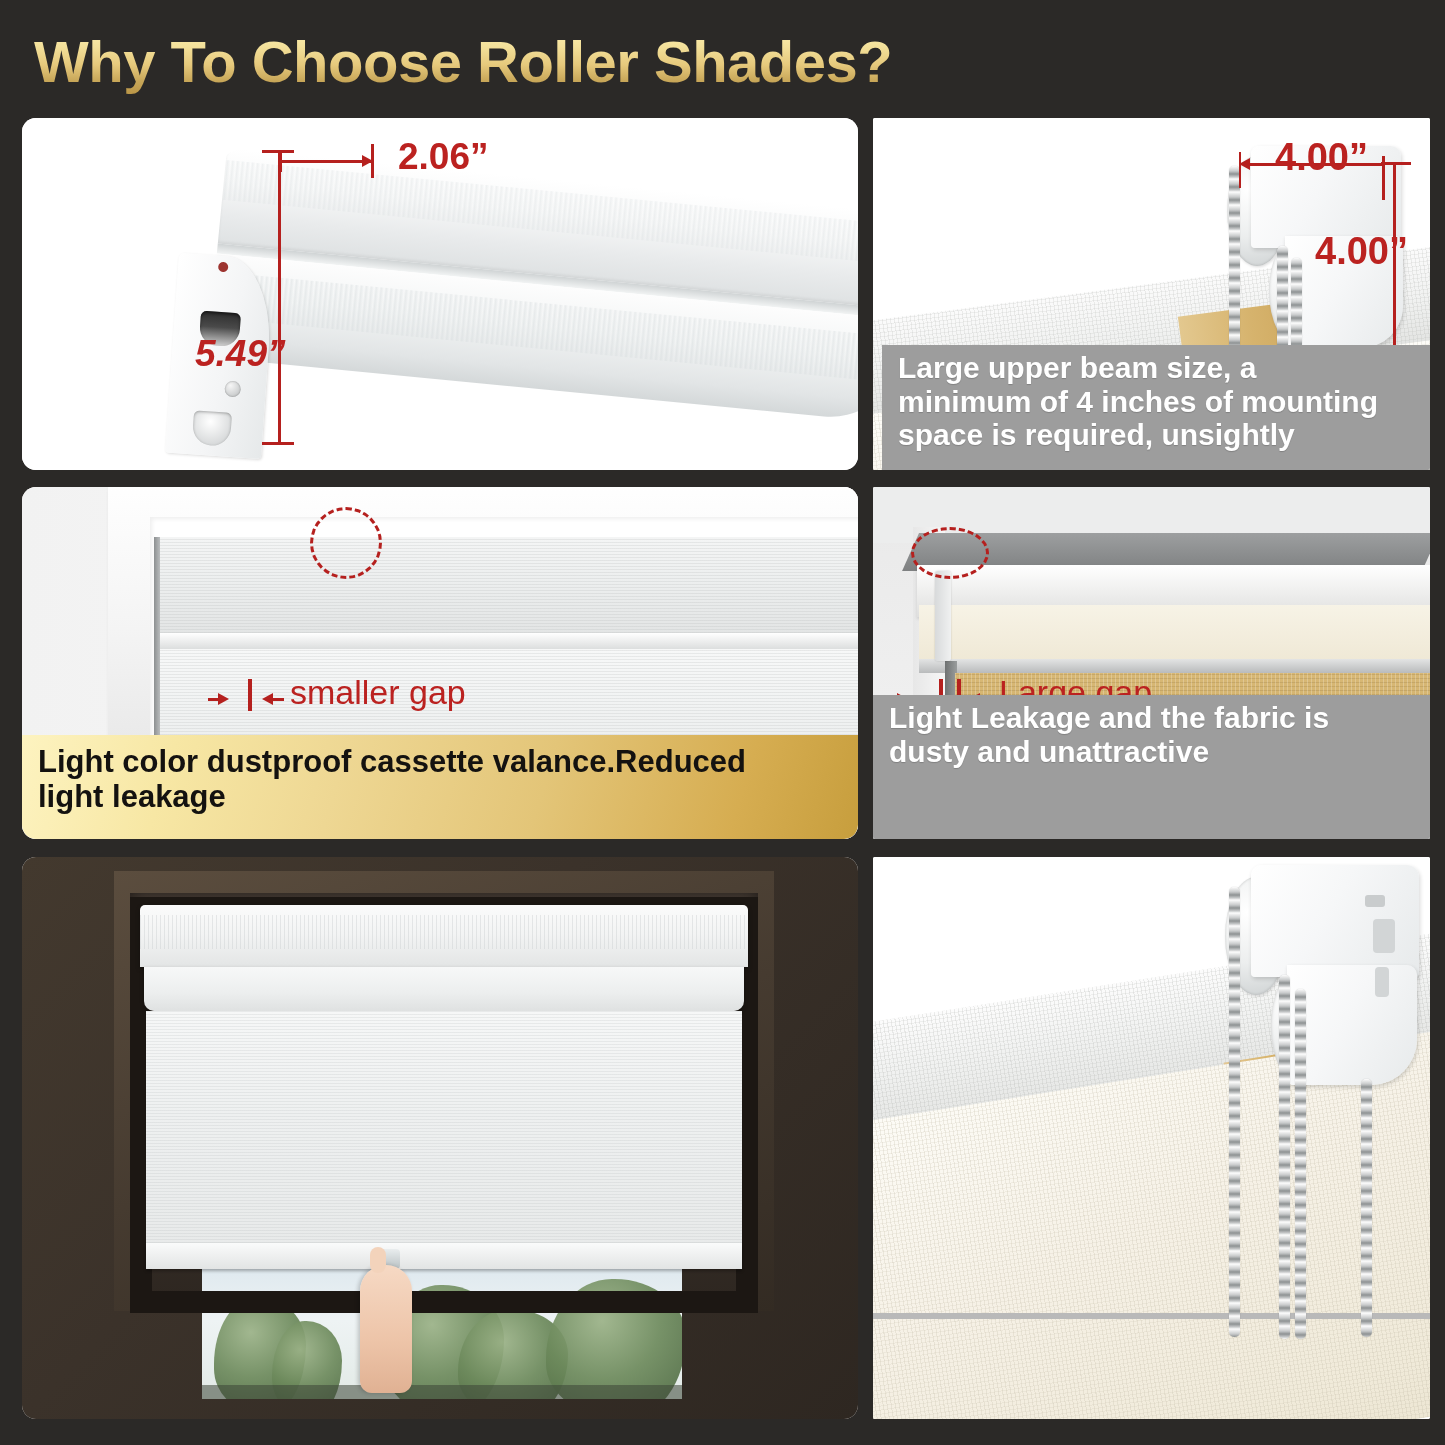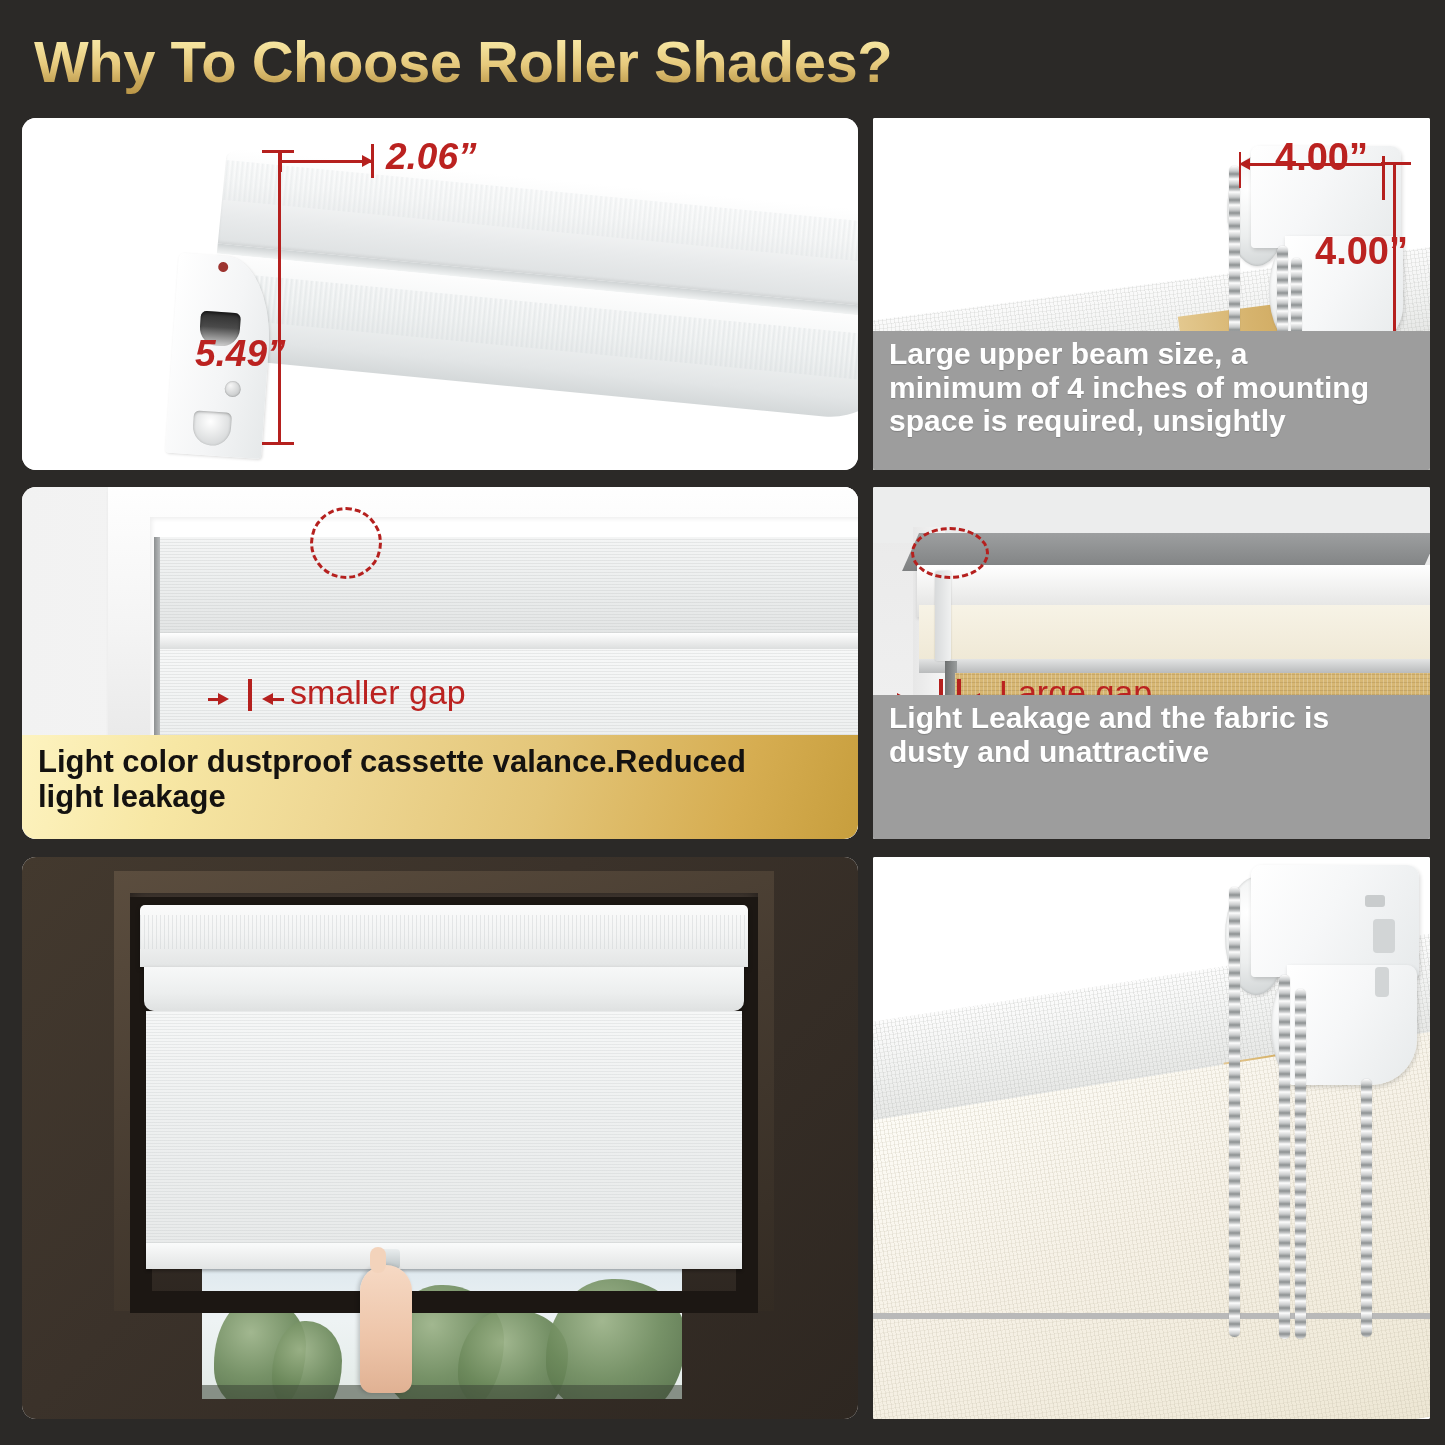--- a/index.html
+++ b/index.html
@@ -67,21 +67,21 @@
     border-bottom-right-radius: 14px;
   }
   .caption.grey {
     background: #9d9d9d;
     color: #ffffff;
     font-size: 30px;
     height: 144px;
     padding-top: 6px;
     text-shadow: 0 1px 1px rgba(0,0,0,.18);
   }
-  .caption.grey.tall { height: 139px; }
+  .caption.grey.tall { height: 125px; margin-left: 9px; }
 
   
   .p1-bg { position:absolute; inset:0; background:#fff; }
   .valance-body {
     position: absolute;
     left: 205px; top: 30px;
     width: 680px; height: 230px;
     transform: rotate(5.5deg);
     transform-origin: left top;
   }
@@ -414,21 +414,21 @@
       <div class="redpin"></div>
       <div class="hole"></div>
       <div class="screw1"></div>
       <div class="screw2"></div>
     </div>
 
     <div class="dimline" style="left:258px; top:32px; width:2px; height:22px;"></div>
     <div class="dimline" style="left:258px; top:42px; width:92px; height:3px;"></div>
     <div class="arrowR" style="left:340px; top:37px;"></div>
     <div class="dimline" style="left:349px; top:26px; width:3px; height:34px;"></div>
-    <div class="dimtext" style="left:364px; top:18px; font-size:37px;font-style:italic;">2.06”</div>
+    <div class="dimtext" style="left:376px; top:18px; font-size:37px;">2.06”</div>
 
     <div class="dimline" style="left:256px; top:32px; width:3px; height:295px;"></div>
     <div class="dimline" style="left:240px; top:32px; width:32px; height:3px;"></div>
     <div class="dimline" style="left:240px; top:324px; width:32px; height:3px;"></div>
     <div class="dimtext" style="left:173px; top:215px; font-size:37px;font-style:italic;">5.49”</div>
   </div>
 
 </div>
 
 <div class="panel right r1 cR">

